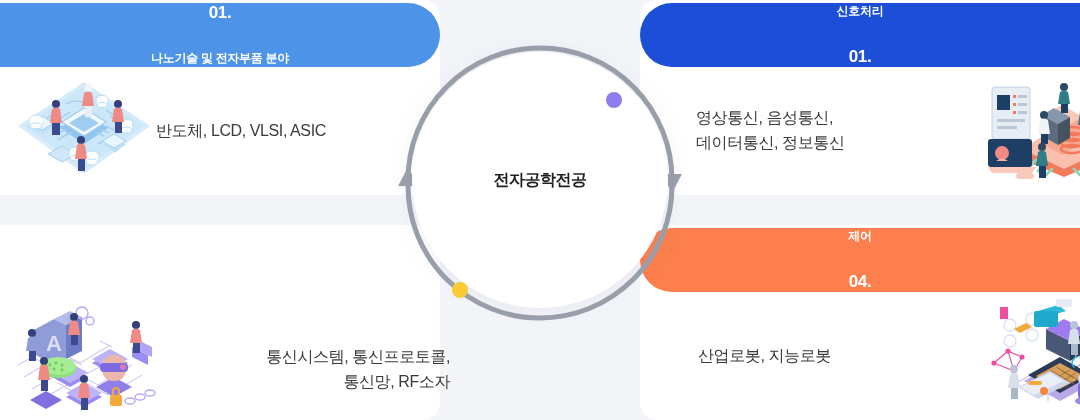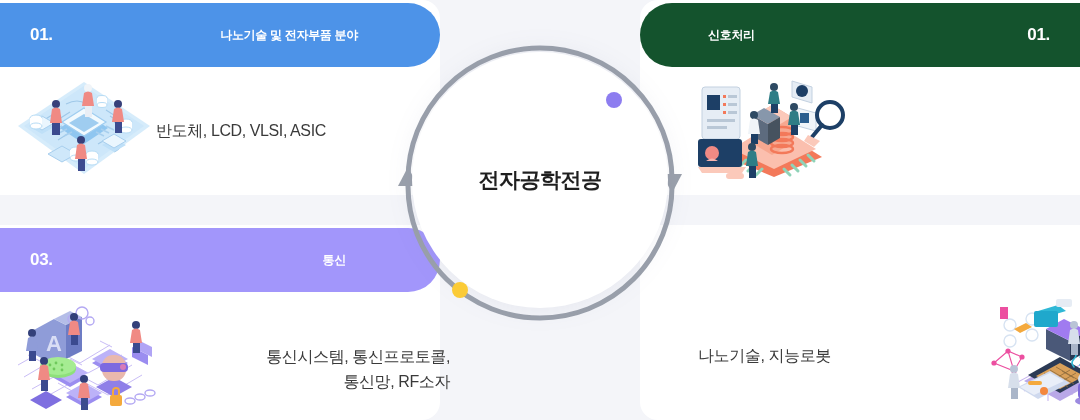--- a/index.html
+++ b/index.html
@@ -31,20 +31,21 @@
 
   .card-header{
     position:absolute;left:0;top:3px;width:440px;height:64px;
     box-sizing:border-box;
     display:flex;align-items:center;
     padding:0 30px;
     color:#ffffff;
     font-weight:bold;
     font-size:17px;
     letter-spacing:-0.3px;
+    flex-direction:column;
   }
   .card.tl .card-header{border-radius:0 32px 32px 0;}
   .card.bl .card-header{border-radius:0 32px 32px 0;}
   .card.tr .card-header{border-radius:32px 0 0 32px;}
   .card.br .card-header{border-radius:32px 0 0 32px;}
 
   .hdr-num{font-size:17px;font-weight:bold;}
   .hdr-title{font-size:12px;font-weight:bold;}
   .spacer{flex:1 1 auto;}
 
@@ -77,21 +78,21 @@
   }
   #center .disc{
     position:absolute;left:22px;top:22px;width:256px;height:256px;
     background:#ffffff;border-radius:50%;
     box-shadow:0 0 26px rgba(120,130,160,0.13);
   }
   #center svg{position:absolute;left:0;top:0;}
   #center .center-label{
     position:absolute;left:0;top:0;width:300px;height:300px;
     display:flex;align-items:center;justify-content:center;
-    font-size:21px;font-weight:bold;color:#1f1f1f;letter-spacing:-0.5px;
+    font-size:16px;font-weight:bold;color:#1f1f1f;letter-spacing:-0.5px;
   }
   .dot{position:absolute;border-radius:50%;}
 </style>
 </head>
 <body>
 
 <div id="stage">
 
   <div class="card tl">
     <div class="card-body"></div>
@@ -171,27 +172,29 @@
             <rect x="64" y="85" width="7" height="12" fill="#3b4a8f"></rect>
           </g>
         </svg>
       </span>
       <span class="card-text">반도체, LCD, VLSI, ASIC</span>
     </div>
   </div>
 
   <div class="card tr">
     <div class="card-body"></div>
-    <div class="card-header" style="background:#14532d;">
+    <div class="card-header" style="background:#1d4ed8;">
       <span style="width:38px"></span>
       <span class="hdr-title">신호처리</span>
       <span class="spacer"></span>
       <span class="hdr-num">01.</span>
     </div>
     <div class="card-content">
+      <span class="card-text">영상통신, 음성통신,
+데이터통신, 정보통신</span>
 
       <span class="illus">
         <svg width="150" height="112" viewBox="0 0 150 112">
 
           <polygon points="78,54 126,84 78,104 30,84" fill="#f3795a"></polygon>
           <polygon points="78,50 120,76 78,96 36,76" fill="#fbbfae"></polygon>
           <g stroke="#8fd3b8" stroke-width="3" stroke-linecap="round">
             <path d="M42 82 L36 88 M50 87 L44 93 M58 92 L52 98 M66 96 L60 102"></path>
             <path d="M112 82 L118 88 M104 87 L110 93 M96 92 L102 98 M88 96 L94 102"></path>
           </g>
@@ -260,26 +263,20 @@
               <rect x="53" y="93" width="7" height="12" fill="#1d3f66"></rect>
             </g>
           <rect x="30" y="100" width="18" height="6" rx="3" fill="#fbc9ba"></rect>
         </svg>
       </span>
     </div>
   </div>
 
   <div class="card bl">
     <div class="card-body"></div>
-    <div class="card-header" style="background:#a296fb;">
-      <span class="hdr-num">03.</span>
-      <span class="spacer"></span>
-      <span class="hdr-title">통신</span>
-      <span style="width:64px"></span>
-    </div>
     <div class="card-content">
 
       <span class="illus">
         <svg width="150" height="118" viewBox="0 0 150 118">
 
           <g stroke="#c9bdf6" stroke-width="1" fill="none">
             <path d="M8 70 L40 52 L70 68 L100 50"></path>
             <path d="M14 82 L48 62 L78 78 L112 60"></path>
             <path d="M22 94 L58 74 L88 90 L122 70"></path>
             <path d="M32 104 L68 84 L98 100 L132 80"></path>
@@ -362,22 +359,28 @@
             </g>
         </svg>
       </span>
       <span class="card-text">통신시스템, 통신프로토콜,
 통신망, RF소자</span>
     </div>
   </div>
 
   <div class="card br">
     <div class="card-body"></div>
+    <div class="card-header" style="background:#fc7f4d;">
+      <span style="width:38px"></span>
+      <span class="hdr-title">제어</span>
+      <span class="spacer"></span>
+      <span class="hdr-num">04.</span>
+    </div>
     <div class="card-content">
-      <span class="card-text">나노기술, 지능로봇</span>
+      <span class="card-text">산업로봇, 지능로봇</span>
 
       <span class="illus">
         <svg width="150" height="118" viewBox="0 0 150 118">
 
           <g stroke="#c9b6ee" stroke-width="1.1" fill="none">
             <path d="M28 88 L54 74 L70 82 L92 70 L118 84"></path>
             <path d="M36 96 L62 82 L78 90 L100 78"></path>
             <path d="M60 98 L60 106 M84 92 L84 100"></path>
           </g>
 

